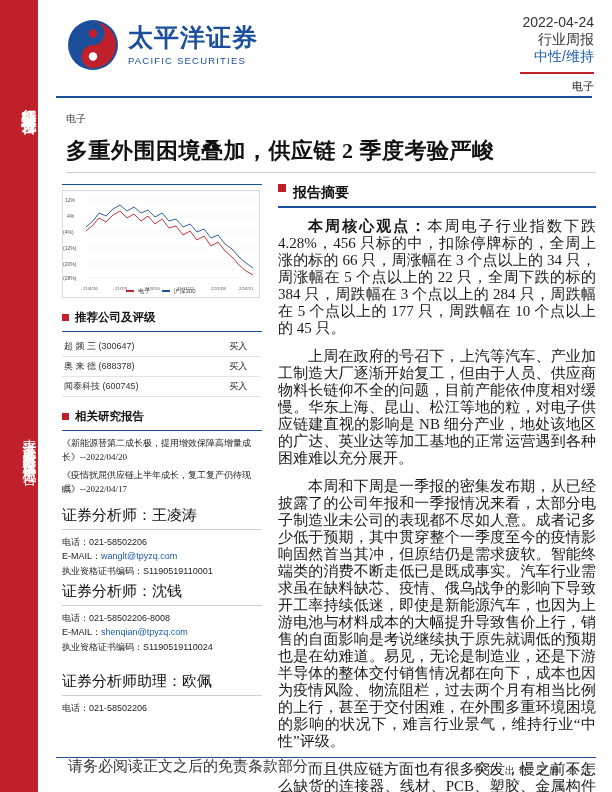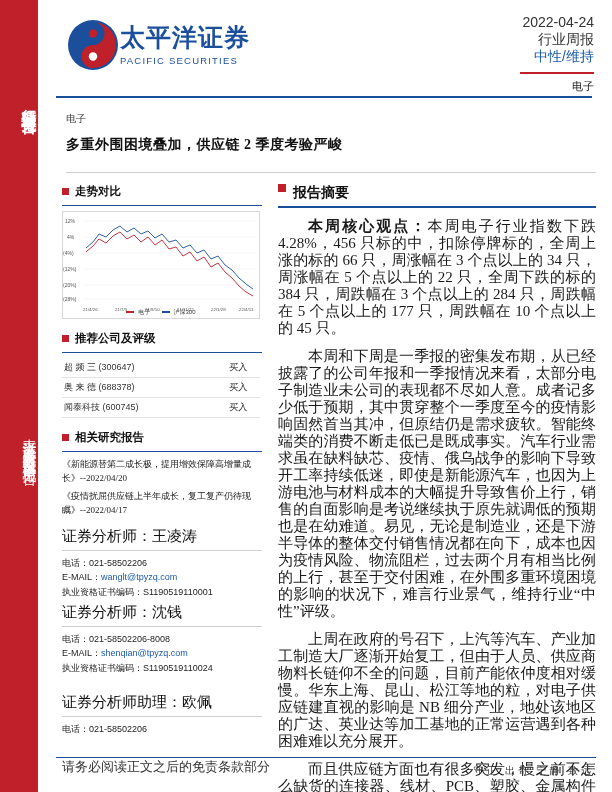--- a/index.html
+++ b/index.html
@@ -33,20 +33,21 @@
   .header {
     position: absolute; left: 38px; top: 0; width: 574px; height: 92px;
   }
   .logo-wrap {
     position: absolute; left: 28px; top: 18px; display: flex; align-items: center;
   }
   .logo-mark {
     width: 54px; height: 54px; position: relative;
   }
   .logo-name {
+    margin-left: 8px;
   }
   .logo-cn {
     font-size: 25px; font-weight: bold; color: #1b4f9c; letter-spacing: 1px;
     font-family: "Liberation Serif", serif; line-height: 28px;
   }
   .logo-en {
     font-size: 9.5px; color: #1b4f9c; letter-spacing: 1.2px;
     font-family: "Liberation Sans", sans-serif; margin-top: 3px;
   }
   .hdr-right {
@@ -66,21 +67,21 @@
     position: absolute; left: 56px; top: 96px; width: 536px; height: 2px; background: #1b4f9c;
   }
 
   
   .sector-label {
     position: absolute; left: 66px; top: 112px; font-size: 10px; color: #333;
     font-family: "Liberation Sans", sans-serif;
   }
   .doc-title {
     position: absolute; left: 66px; top: 136px; width: 430px;
-    font-size: 14px; font-weight: bold; color: #111; letter-spacing: 0.5px;
+    font-size: 22px; font-weight: bold; color: #111; letter-spacing: 0.5px;
     font-family: "Liberation Serif", serif;
   }
   .title-rule {
     position: absolute; left: 66px; top: 172px; width: 530px; height: 1px; background: #cfcfcf;
   }
 
   
   .lcol { position: absolute; left: 62px; top: 184px; width: 200px; }
   .sec-head {
     display: flex; align-items: center; margin-bottom: 6px;
@@ -130,21 +131,21 @@
   .rsec-underline { height: 1.5px; background: #1b4f9c; width: 100%; margin-bottom: 10px; }
 
   .para {
     font-size: 15px; line-height: 17px; color: #1a1a1a; text-align: justify;
     margin-bottom: 11px; text-indent: 2em;
   }
   .para b { font-weight: bold; }
 
   
   .footer-rule { position:absolute; left: 56px; bottom: 34px; width: 540px; height: 1px; background: #1b4f9c; }
-  .footer-left { position: absolute; left: 62px; bottom: 16px; font-size: 13px; color: #333; }
+  .footer-left { position: absolute; left: 68px; bottom: 16px; font-size: 15px; color: #333; }
   .footer-right { position: absolute; right: 18px; bottom: 14px; font-size: 10px; color: #333; letter-spacing: 3px;}
 </style>
 </head>
 <body>
 
 <div class="left-band">
   <div class="band-text band-top">行业研究报告</div>
   <div class="band-text band-mid">太平洋证券股份有限公司证券研究报告</div>
 </div>
 
@@ -172,24 +173,20 @@
   <div class="hdr-sector">电子</div>
 </div>
 <div class="hdr-divider"></div>
 
 <div class="sector-label">电子</div>
 <div class="doc-title">多重外围困境叠加，供应链 2 季度考验严峻</div>
 <div class="title-rule"></div>
 
 <div class="lcol">
 
-  <div class="sec-head">
-    <span class="sq"></span>
-    <span class="txt">走势对比</span>
-  </div>
   <div class="sec-underline"></div>
 
   <div class="chart-box">
     <svg width="196" height="106" viewBox="0 0 196 106">
 
       <text x="2" y="11" font-size="5" fill="#555" font-family="Liberation Sans, sans-serif">12%</text>
       <text x="4" y="27" font-size="5" fill="#555" font-family="Liberation Sans, sans-serif">4%</text>
       <text x="0" y="43" font-size="5" fill="#555" font-family="Liberation Sans, sans-serif">(4%)</text>
       <text x="0" y="59" font-size="5" fill="#555" font-family="Liberation Sans, sans-serif">(12%)</text>
       <text x="0" y="75" font-size="5" fill="#555" font-family="Liberation Sans, sans-serif">(20%)</text>
@@ -302,20 +299,20 @@
 </div>
 
 <div class="rcol">
   <div class="rsec-head">
     <span class="sq"></span>
     <span class="txt">报告摘要</span>
   </div>
   <div class="rsec-underline"></div>
 
   <div class="para"><b>本周核心观点：</b>本周电子行业指数下跌 4.28%，456 只标的中，扣除停牌标的，全周上涨的标的 66 只，周涨幅在 3 个点以上的 34 只，周涨幅在 5 个点以上的 22 只，全周下跌的标的 384 只，周跌幅在 3 个点以上的 284 只，周跌幅在 5 个点以上的 177 只，周跌幅在 10 个点以上的 45 只。</div>
+  <div class="para">上周在政府的号召下，上汽等汽车、产业加工制造大厂逐渐开始复工，但由于人员、供应商物料长链仰不全的问题，目前产能依仲度相对缓慢。华东上海、昆山、松江等地的粒，对电子供应链建直视的影响是 NB 细分产业，地处该地区的广达、英业达等加工基地的正常运营遇到各种困难难以充分展开。</div>
   <div class="para">本周和下周是一季报的密集发布期，从已经披露了的公司年报和一季报情况来看，太部分电子制造业未公司的表现都不尽如人意。成者记多少低于预期，其中贯穿整个一季度至今的疫情影响固然首当其冲，但原结仍是需求疲软。智能终端类的消费不断走低已是既成事实。汽车行业需求虽在缺料缺芯、疫情、俄乌战争的影响下导致开工率持续低迷，即使是新能源汽车，也因为上游电池与材料成本的大幅提升导致售价上行，销售的自面影响是考说继续执于原先就调低的预期也是在幼难道。易见，无论是制造业，还是下游半导体的整体交付销售情况都在向下，成本也因为疫情风险、物流阻栏，过去两个月有相当比例的上行，甚至于交付困难，在外围多重环境困境的影响的状况下，难言行业景气，维持行业“中性”评级。</div>
-  <div class="para">上周在政府的号召下，上汽等汽车、产业加工制造大厂逐渐开始复工，但由于人员、供应商物料长链仰不全的问题，目前产能依仲度相对缓慢。华东上海、昆山、松江等地的粒，对电子供应链建直视的影响是 NB 细分产业，地处该地区的广达、英业达等加工基地的正常运营遇到各种困难难以充分展开。</div>
   <div class="para">而且供应链方面也有很多突发，慢之前不怎么缺货的连接器、线材、PCB、塑胶、金属构件包括模具目前都出现缺料，诸如松江、HRS 等连接器大厂先后宣布直接调涨价格 10-20%不等。车用 IC 大厂安森美在 20 日更是直接全面调涨产，交疫情影响，其中国配送中心被迫关闭，与此相似的情况当下依然是现在进行时。疫情反许只是开端，在大部分一线制造企业前沿和工后，如何缓解各市场、海关缴以打通的物流，包括用人、长短材等问题，才是真正给繁难解的绳结，供应链 2 季度面临的考验成注让想象更为严峻。</div>
 </div>
 
 <div class="footer-rule"></div>
 <div class="footer-left">请务必阅读正文之后的免责条款部分</div>
 <div class="footer-right">守正 出奇 宁静 致远</div>
 
 </body></html>

